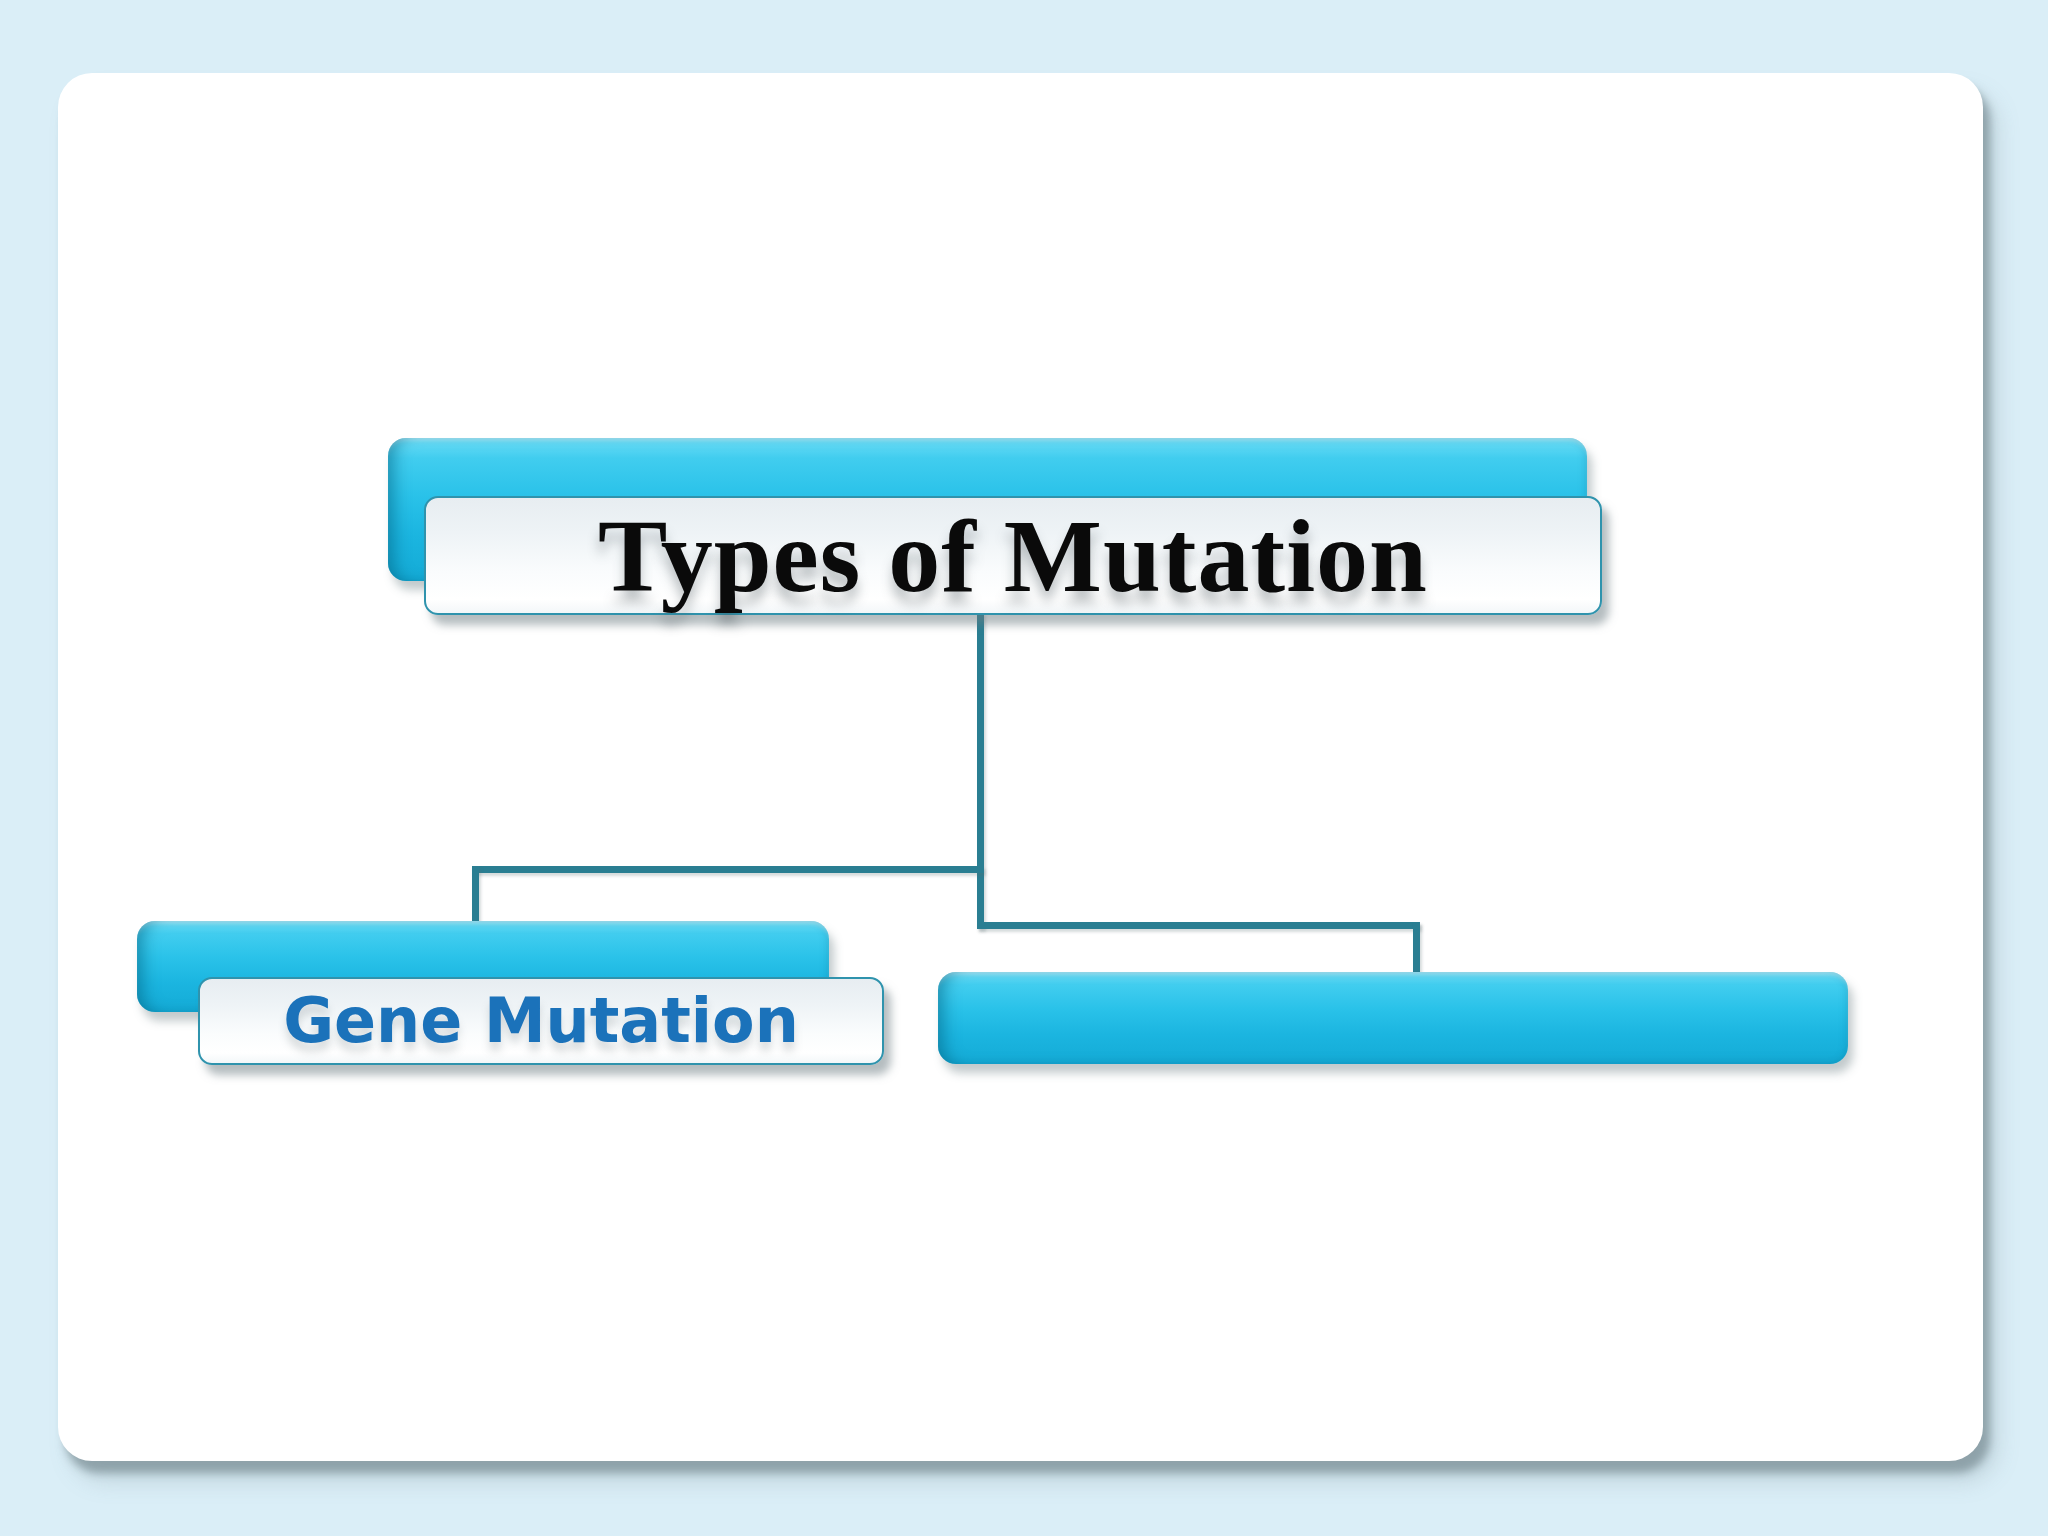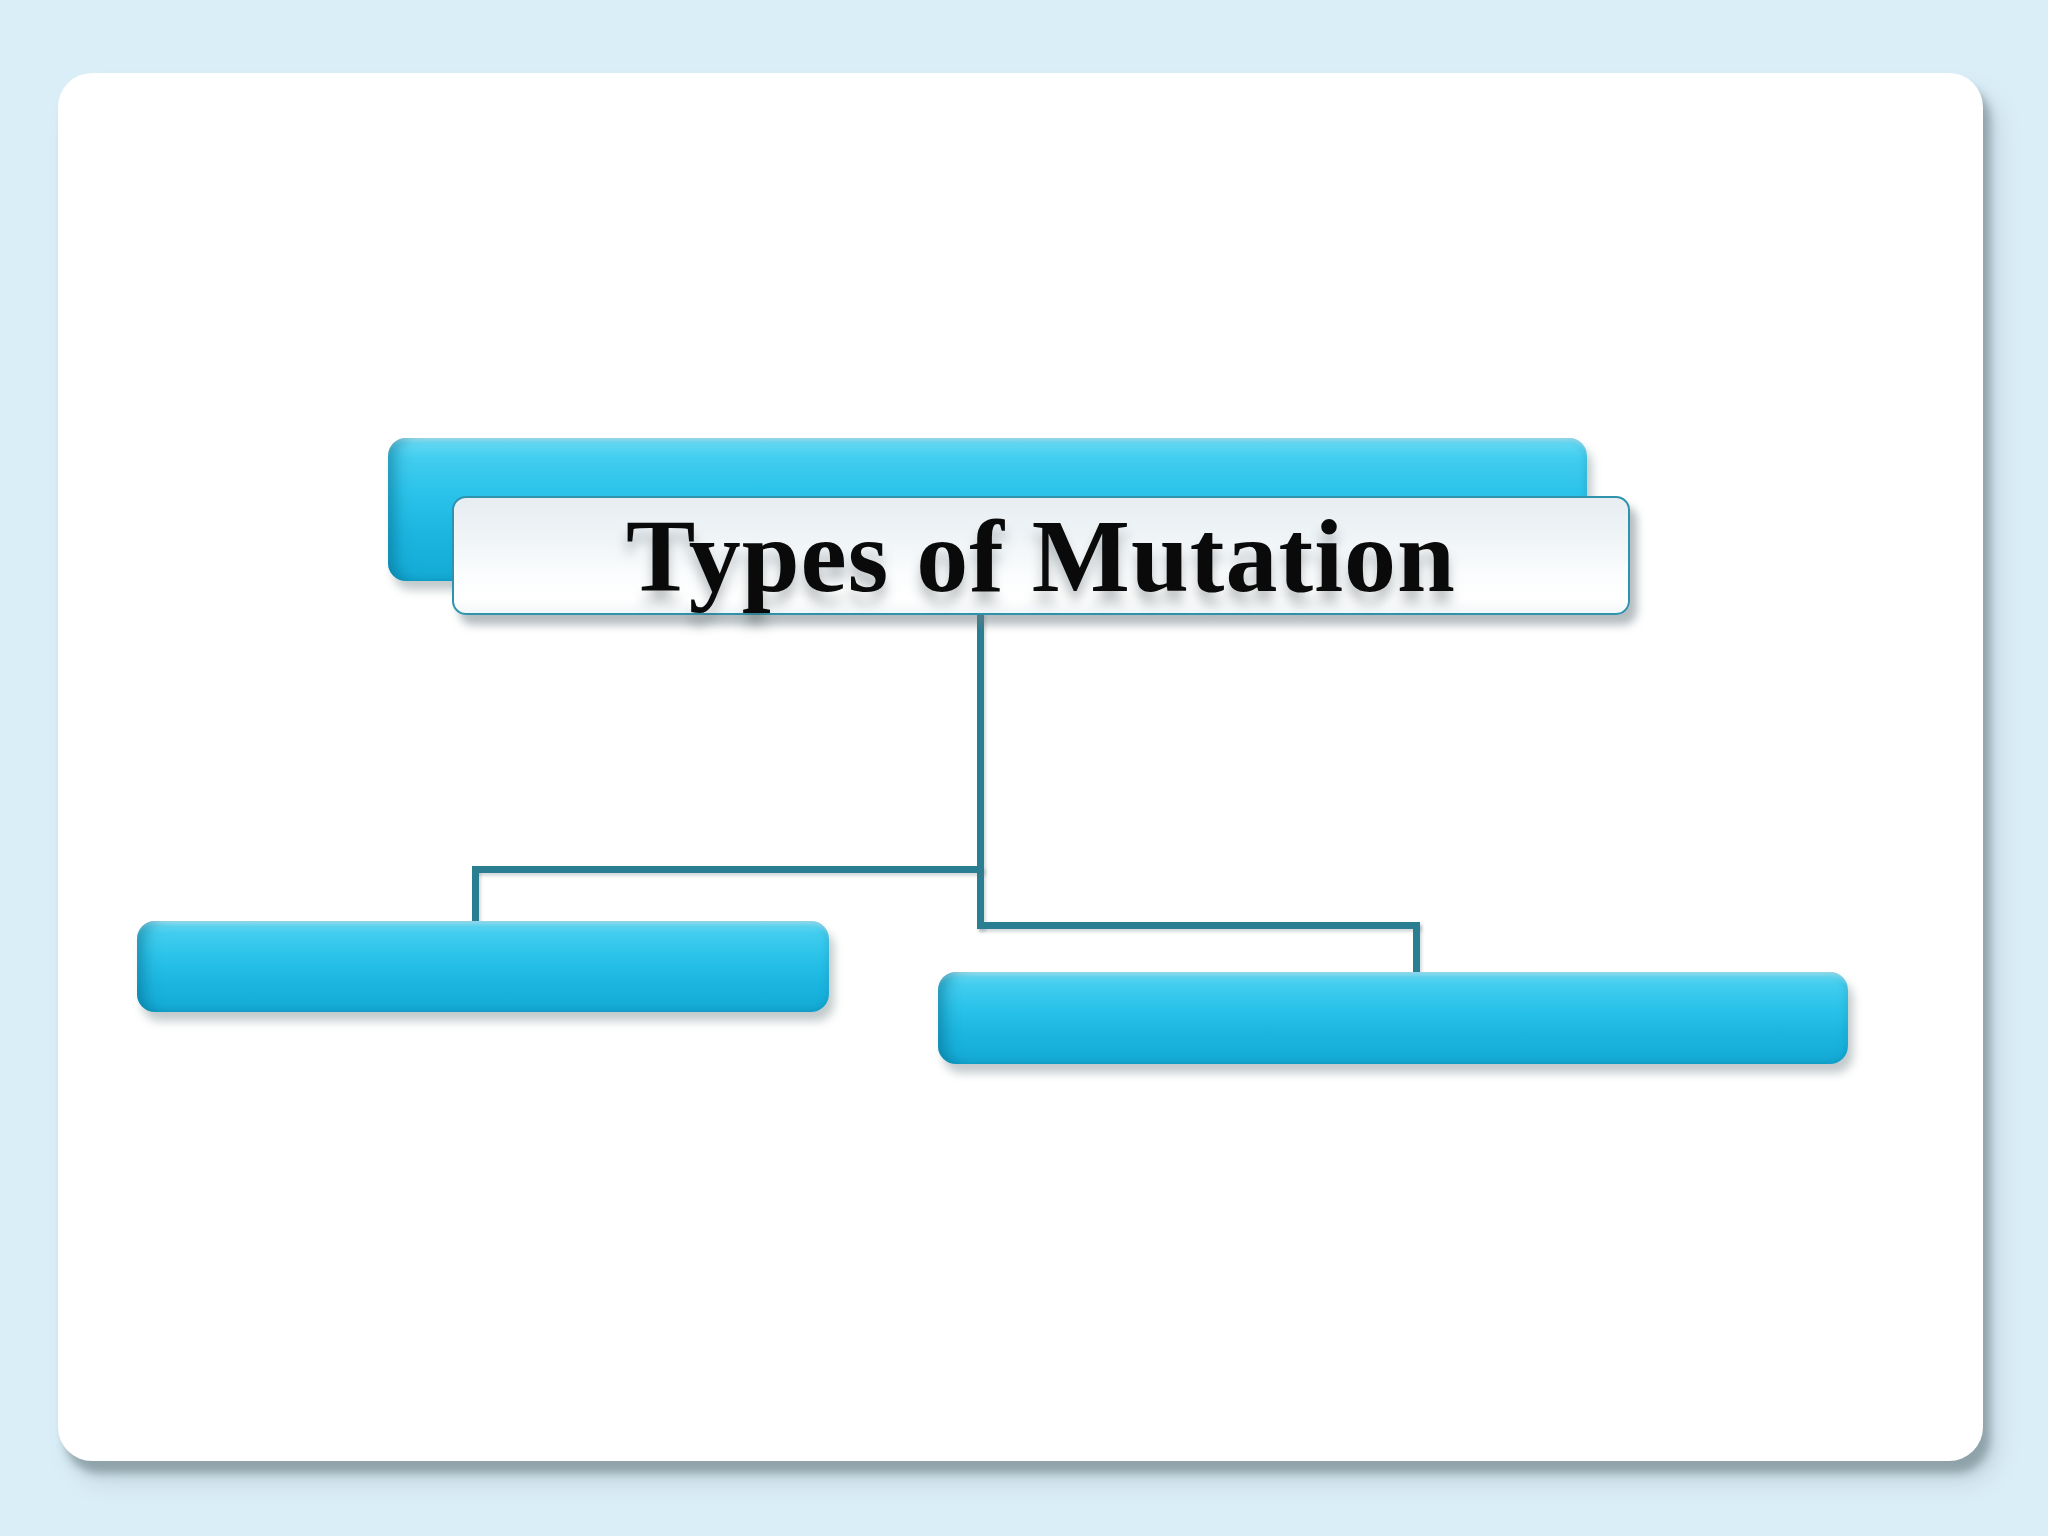--- a/index.html
+++ b/index.html
@@ -61,21 +61,21 @@
     border-radius: 14px;
     border: 2px solid #2f93ad;
     background: linear-gradient(180deg,
       #e7edf1 0%, #eef3f6 30%, #fafcfd 65%, #ffffff 88%, #f3f7f9 100%);
     box-shadow: 7px 10px 9px rgba(108, 124, 130, 0.5);
     display: flex;
     align-items: center;
     justify-content: center;
     box-sizing: border-box;
   }
-  .plate-root       { left: 452px; top: 496px; width: 1178px; height: 119px; }
+  .plate-root       { left: 424px; top: 496px; width: 1178px; height: 119px; }
   .plate-gene       { left: 198px; top: 977px; width: 686px;  height: 88px;  }
   .plate-chromosome { left: 993px; top: 1028px; width: 920px; height: 100px; }
   .root-label {
     font-family: "Liberation Serif", serif;
     font-weight: bold;
     font-size: 104px;
     line-height: 1;
     color: #0a0a0a;
     letter-spacing: 1px;
     white-space: nowrap;
@@ -102,15 +102,18 @@
   <div class="conn conn-left-vertical"></div>
   <div class="conn conn-right-horizontal"></div>
   <div class="conn conn-right-vertical"></div>
 
   <div class="bar bar-root"></div>
   <div class="plate plate-root">
     <span class="root-label">Types of Mutation</span>
   </div>
 
   <div class="bar bar-gene"></div>
+  <div class="plate plate-gene">
+    <span class="child-label">Gene Mutation</span>
+  </div>
 
   <div class="bar bar-chromosome"></div>
 </div>
 
 </body></html>

